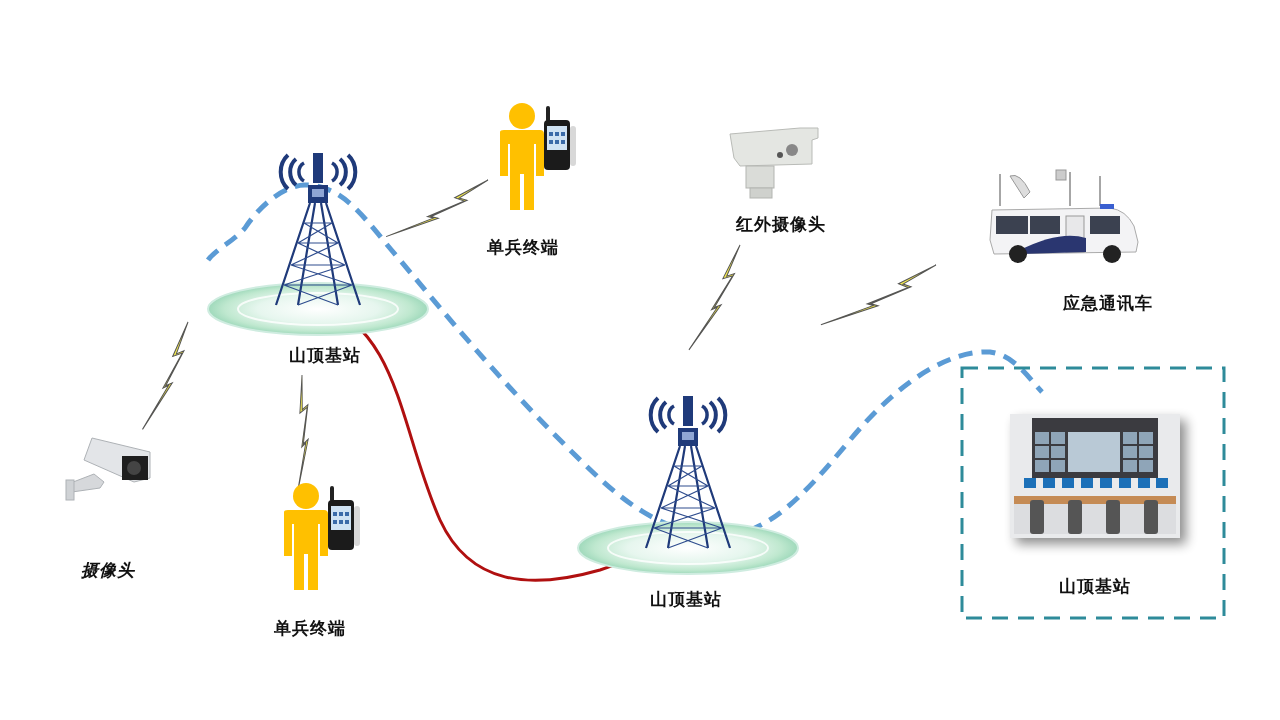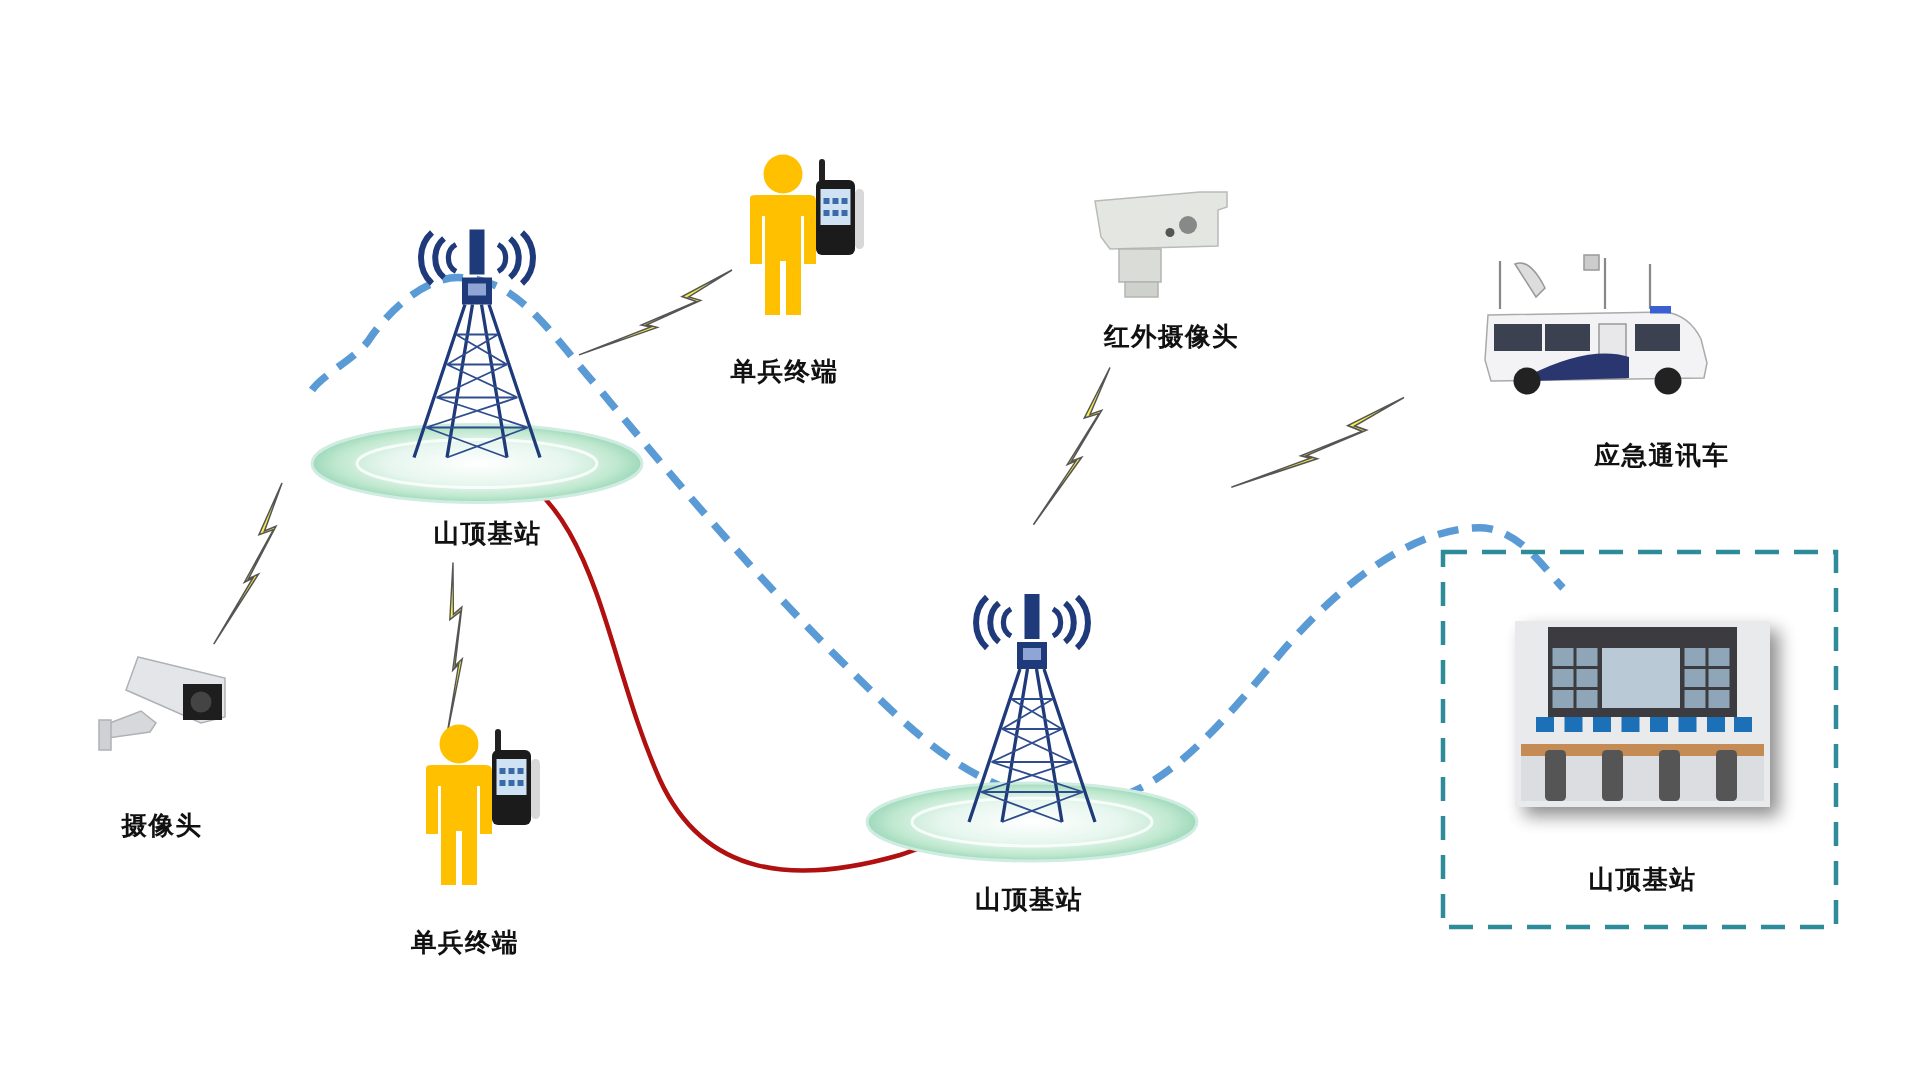--- a/index.html
+++ b/index.html
@@ -190,14 +190,14 @@
     <rect x="134" y="86" width="14" height="34" rx="3" fill="#555"></rect>
   </g>
 </svg>
 
 <div class="label" style="left:325px;top:344px;">山顶基站</div>
 <div class="label" style="left:686px;top:588px;">山顶基站</div>
 <div class="label" style="left:523px;top:236px;">单兵终端</div>
 <div class="label" style="left:310px;top:617px;">单兵终端</div>
 <div class="label" style="left:781px;top:213px;">红外摄像头</div>
 <div class="label" style="left:1064px;top:292px;margin-left:44px;">应急通讯车</div>
-<div class="label" style="left:108px;top:539px;">摄像头</div>
+<div class="label" style="left:108px;top:559px;font-style:italic;">摄像头</div>
 <div class="label" style="left:1095px;top:575px;">山顶基站</div>
 
 </body></html>

